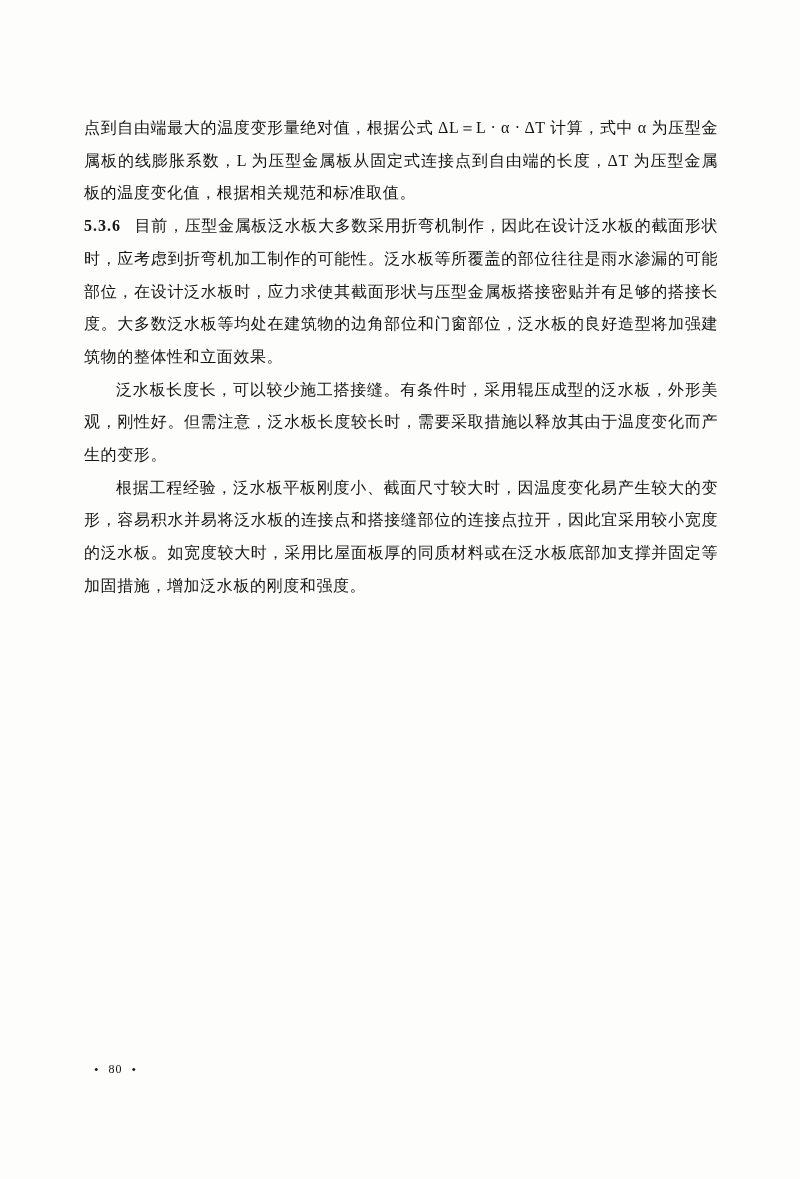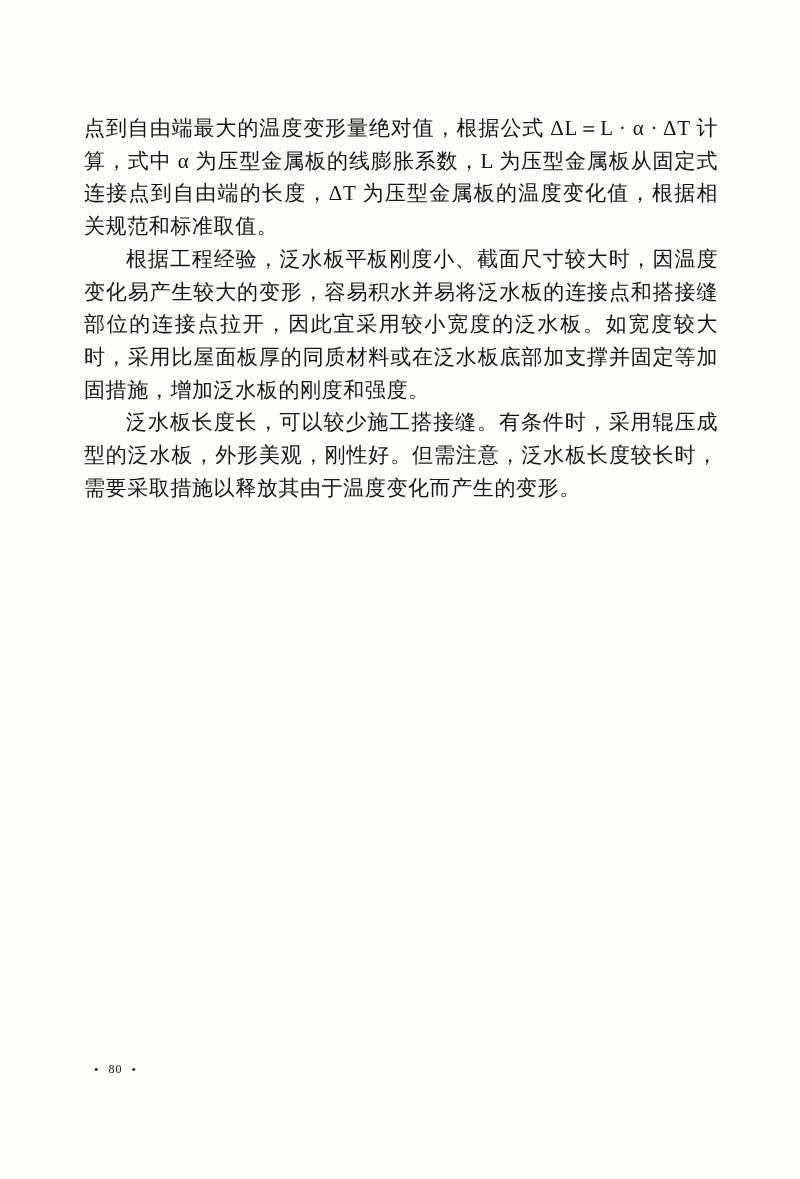--- a/index.html
+++ b/index.html
@@ -18,21 +18,21 @@
     color: #141414;
   }
   .content {
     position: absolute;
     left: 84px;
     top: 112px;
     width: 634px;
   }
   .content p {
     margin: 0;
-    font-size: 21px;
+    font-size: 16px;
     line-height: 32.7px;
     text-align: justify;
     text-justify: inter-ideograph;
     letter-spacing: 0.6px;
     font-weight: 500;
   }
   .content p.indent {
     text-indent: 2em;
   }
   .sec-num {
@@ -65,24 +65,25 @@
 </style>
 </head>
 <body>
 
 <div class="page">
   <div class="content">
 
     <p><span class="sec-num"></span><span>点到自由端最大的温度变形量绝对值，根据公式 ΔL＝L · α · ΔT 计算，式中 α 为压型金属板的线膨胀系数，L 为压型金属板从固定式连接点到自由端的长度，ΔT 为压型金属板的温度变化值，根据相关规范和标准取值。</span></p>
 
 
+    <p><span class="sec-num">5.3.6</span><span>目前，压型金属板泛水板大多数采用折弯机制作，因此在设计泛水板的截面形状时，应考虑到折弯机加工制作的可能性。泛水板等所覆盖的部位往往是雨水渗漏的可能部位，在设计泛水板时，应力求使其截面形状与压型金属板搭接密贴并有足够的搭接长度。大多数泛水板等均处在建筑物的边角部位和门窗部位，泛水板的良好造型将加强建筑物的整体性和立面效果。</span></p>
+
+    <p class="indent"><span>泛水板长度长，可以较少施工搭接缝。有条件时，采用辊压成型的泛水板，外形美观，刚性好。但需注意，泛水板长度较长时，需要采取措施以释放其由于温度变化而产生的变形。</span></p>
 
     <p class="indent"><span>根据工程经验，泛水板平板刚度小、截面尺寸较大时，因温度变化易产生较大的变形，容易积水并易将泛水板的连接点和搭接缝部位的连接点拉开，因此宜采用较小宽度的泛水板。如宽度较大时，采用比屋面板厚的同质材料或在泛水板底部加支撑并固定等加固措施，增加泛水板的刚度和强度。</span></p>
-
-    <p class="indent"><span>泛水板长度长，可以较少施工搭接缝。有条件时，采用辊压成型的泛水板，外形美观，刚性好。但需注意，泛水板长度较长时，需要采取措施以释放其由于温度变化而产生的变形。</span></p>
 
 
 
   </div>
 
   <div class="footer">
     <span class="dot">•</span>
     <span class="num">80</span>
     <span class="dot">•</span>
   </div>

